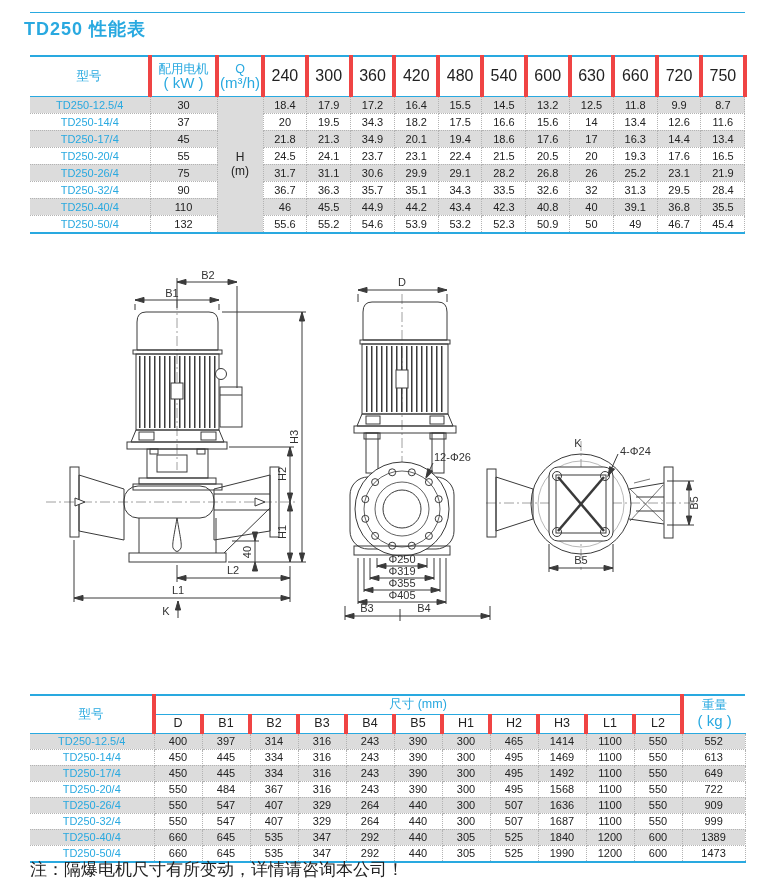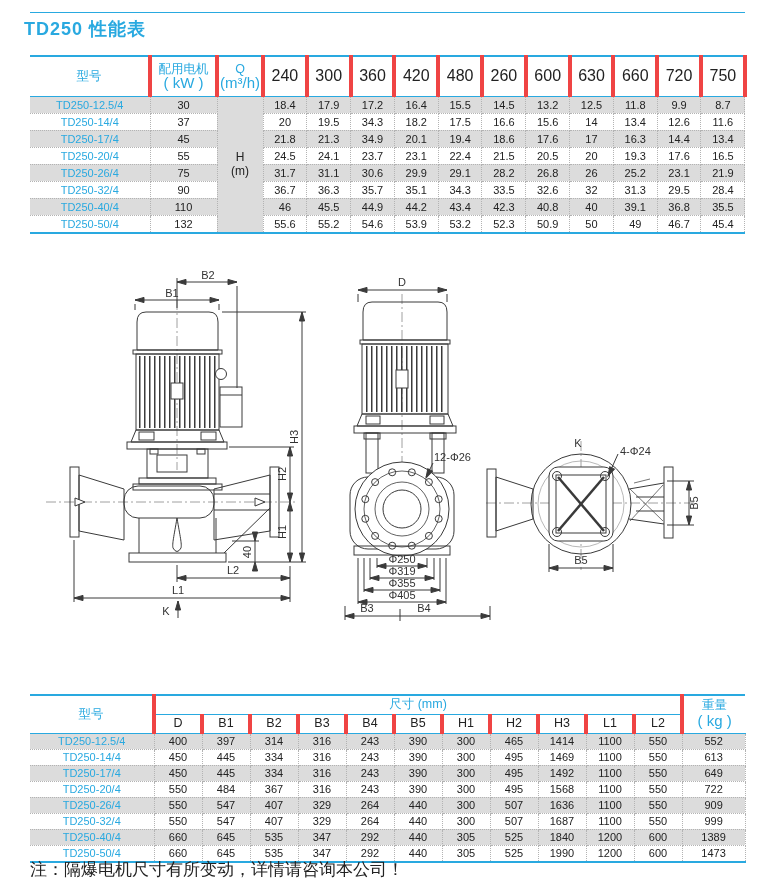--- a/index.html
+++ b/index.html
@@ -47,21 +47,21 @@
       <thead>
         <tr style="height:40px">
           <th>型号</th>
           <th><span>配用电机</span><br><span class="unit">( kW )</span></th>
           <th><span>Q</span><br><span class="unit">(m³/h)</span></th>
         <th class="num">240</th>
             <th class="num">300</th>
             <th class="num">360</th>
             <th class="num">420</th>
             <th class="num">480</th>
-            <th class="num">260</th>
+            <th class="num">540</th>
             <th class="num">600</th>
             <th class="num">630</th>
             <th class="num">660</th>
             <th class="num">720</th>
             <th class="num">750</th>
           </tr>
       </thead>
       <tbody id="perf-body">
           <tr class="stripe">
             <td class="model">TD250-12.5/4</td>

